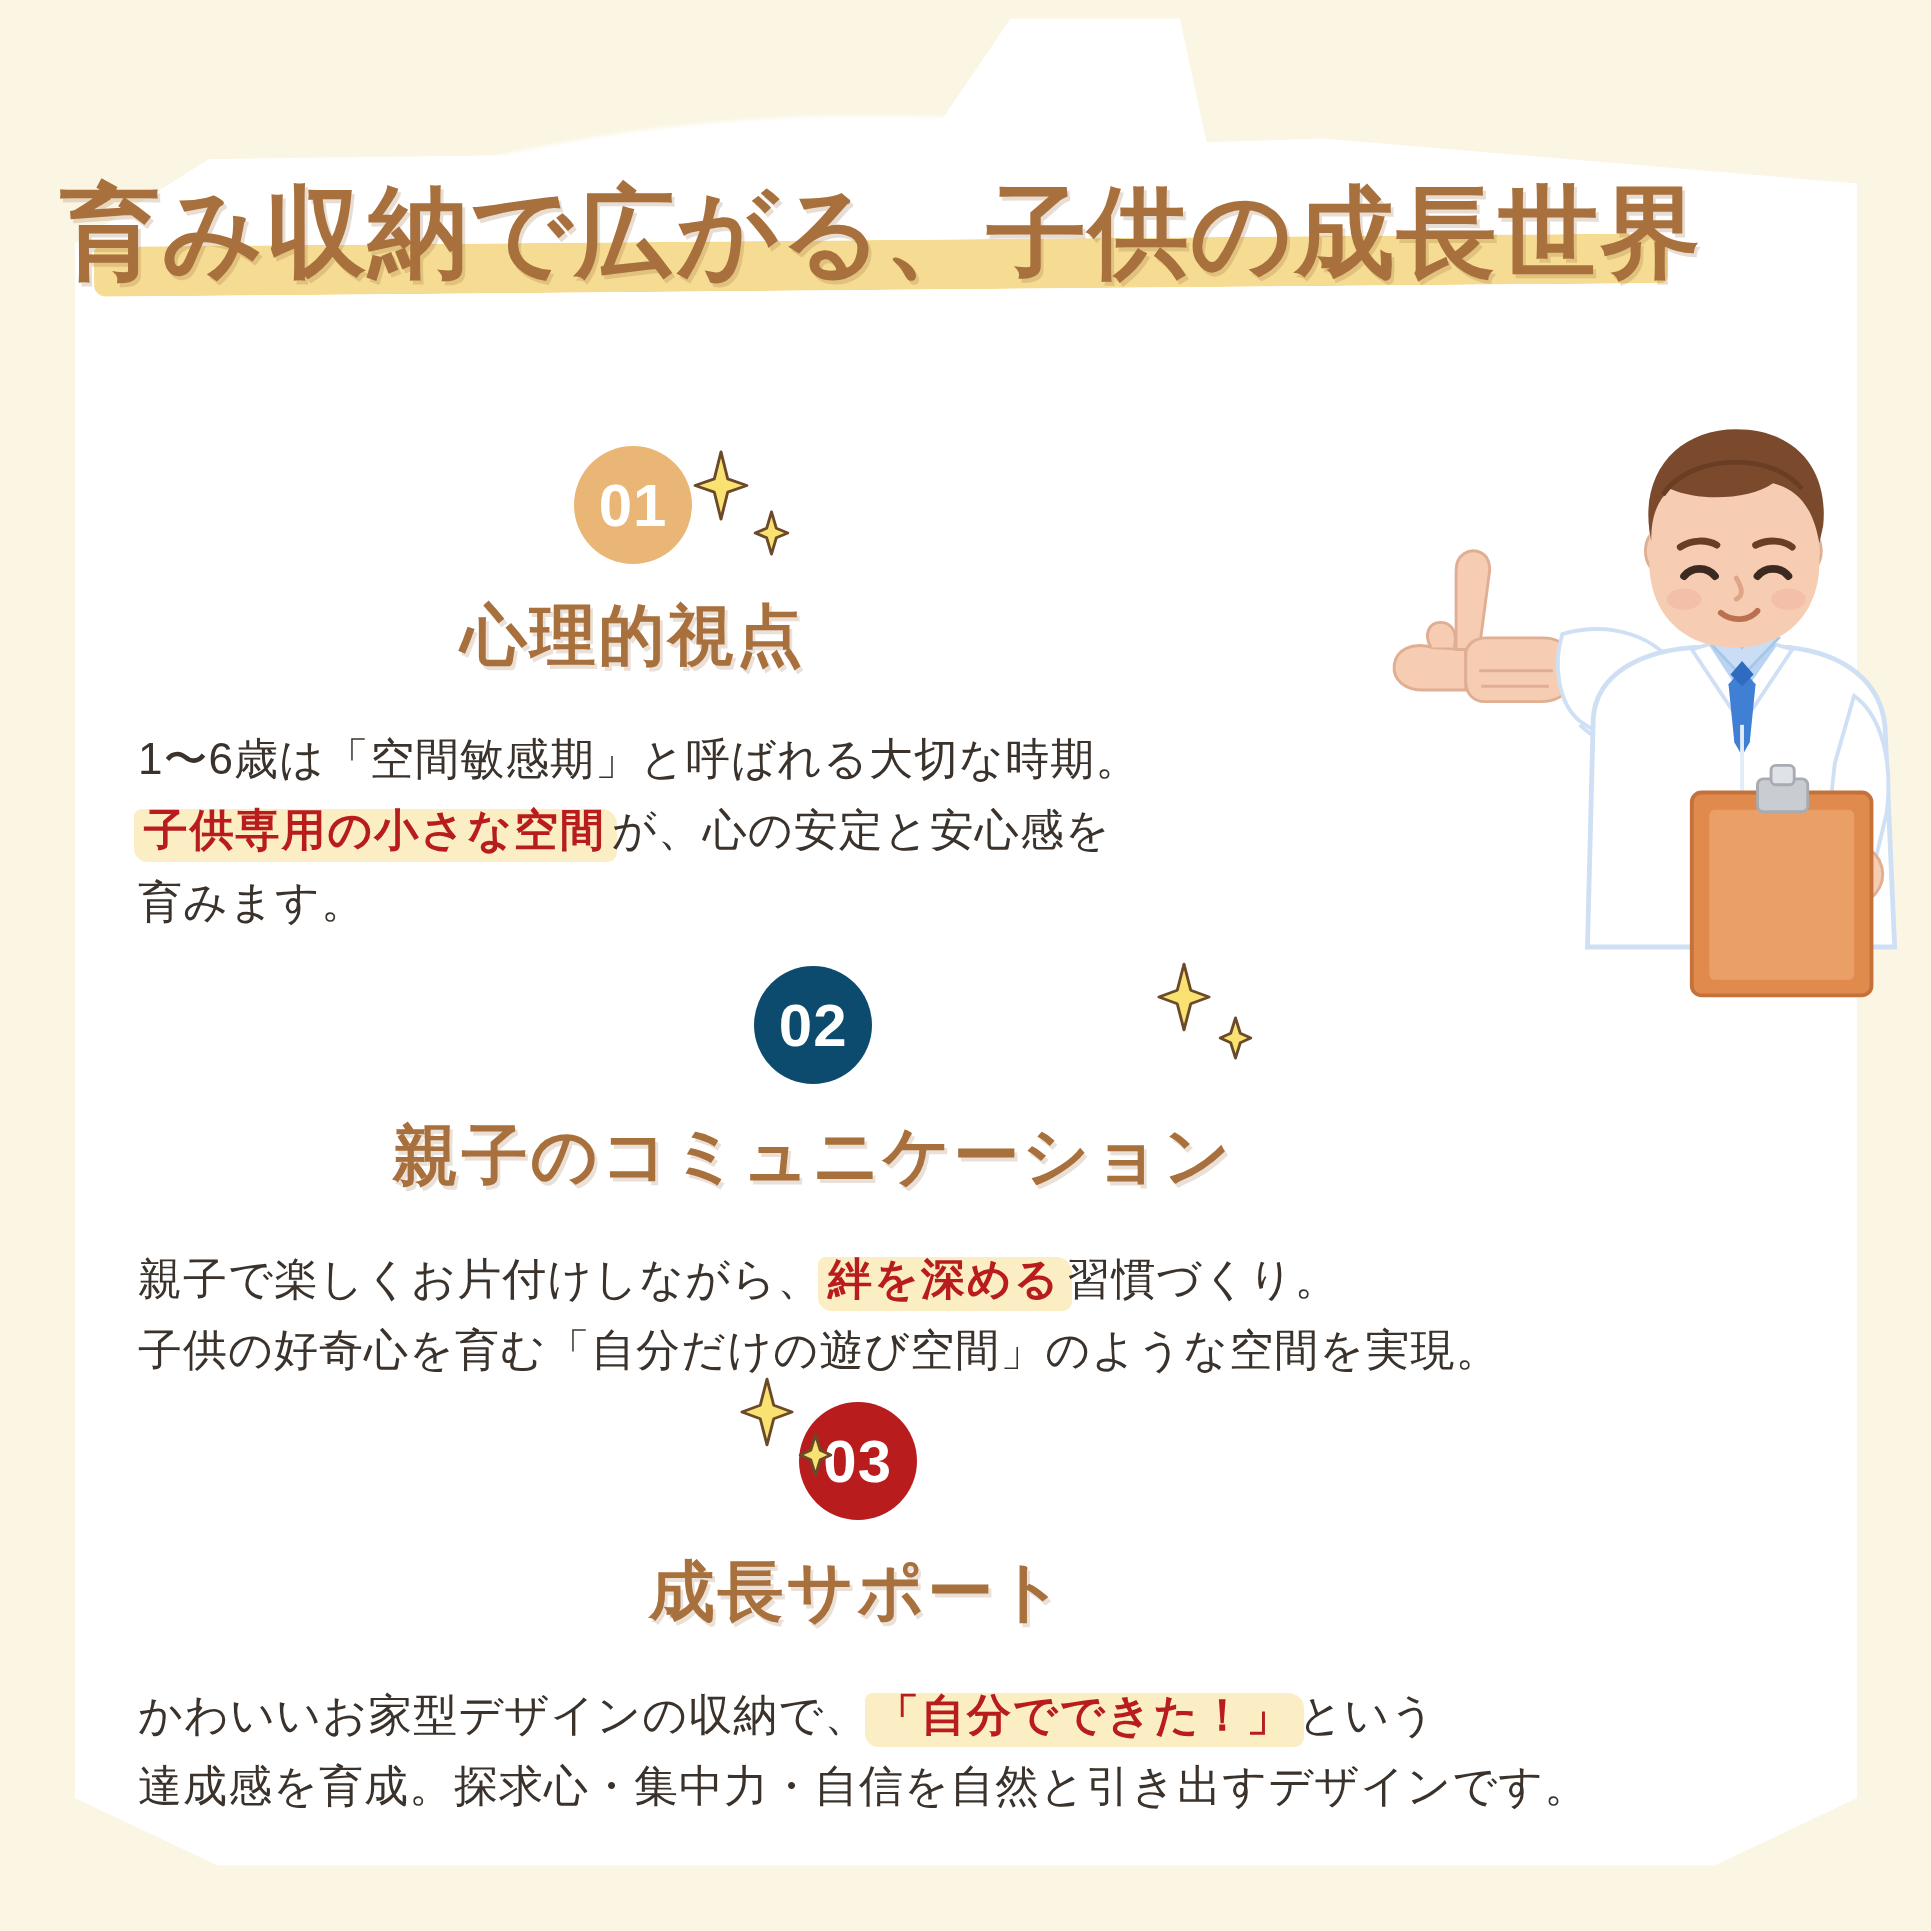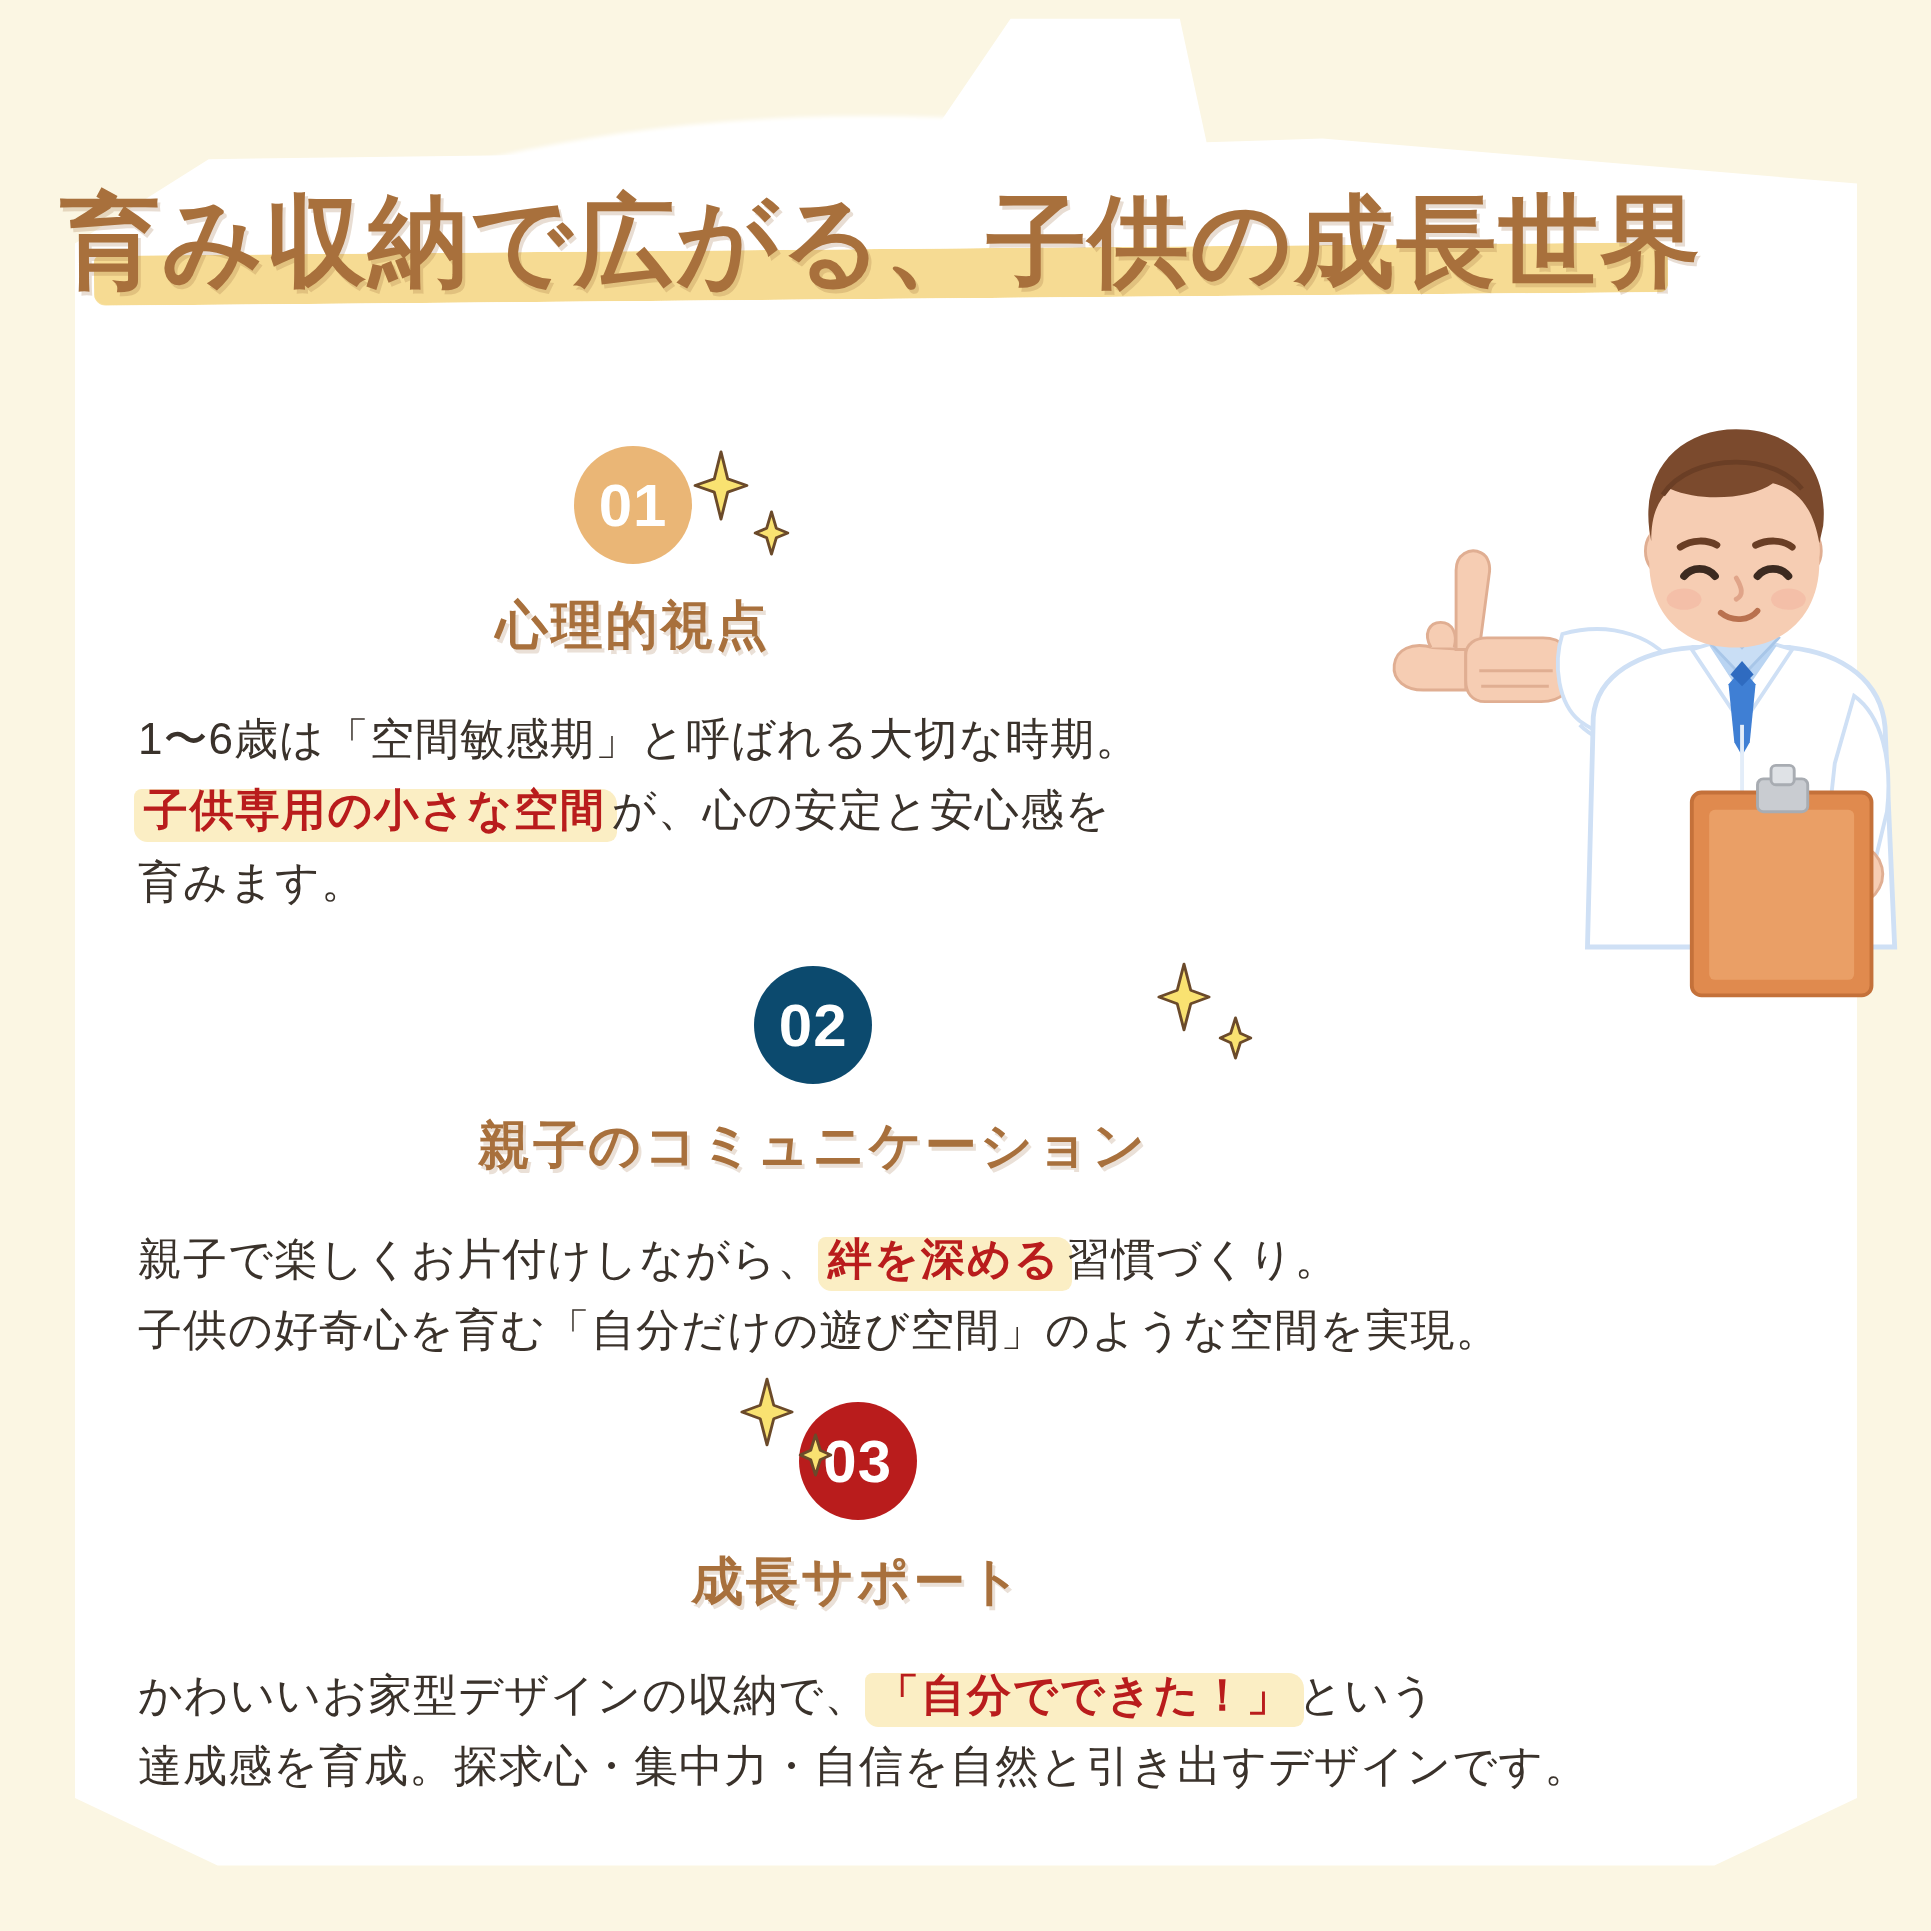--- a/index.html
+++ b/index.html
@@ -64,21 +64,21 @@
     height: 406px;
     background: #ffffff;
     border-radius: 50% 50% 0 0 / 70% 70% 0 0;
     filter: blur(1.9px);
   }
 
   
   .title-wrap {
     position: absolute;
     left: 0;
-    top: 189px;
+    top: 180px;
     width: 1762px;
     text-align: center;
     z-index: 6;
   }
 
   .title-hl {
     position: absolute;
     left: 50%;
     top: 60px;
     transform: translateX(-50%) rotate(-0.5deg);
@@ -142,21 +142,21 @@
     font-size: 60px;
     font-weight: 700;
     letter-spacing: 1px;
     flex: 0 0 auto;
   }
   .badge-01 { background: #eab676; }
   .badge-02 { background: #0c4a6e; }
   .badge-03 { background: #b91c1c; }
 
   .sec-title {
-    font-size: 52px;
+    font-size: 66px;
     font-weight: 700;
     color: #a8703c;
     letter-spacing: 2.9px;
     text-shadow: 2.9px 3.9px 0 rgba(150,100,55,0.20);
     white-space: nowrap;
   }
 
   .sec-body {
     margin-top: 42px;
     font-size: 44px;

